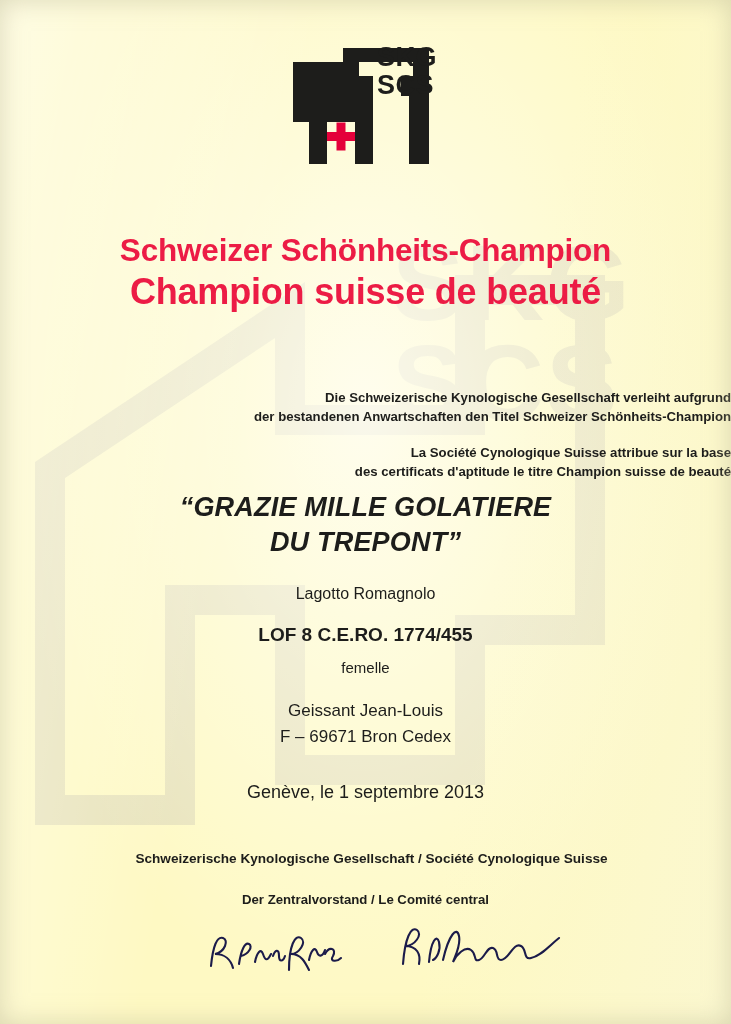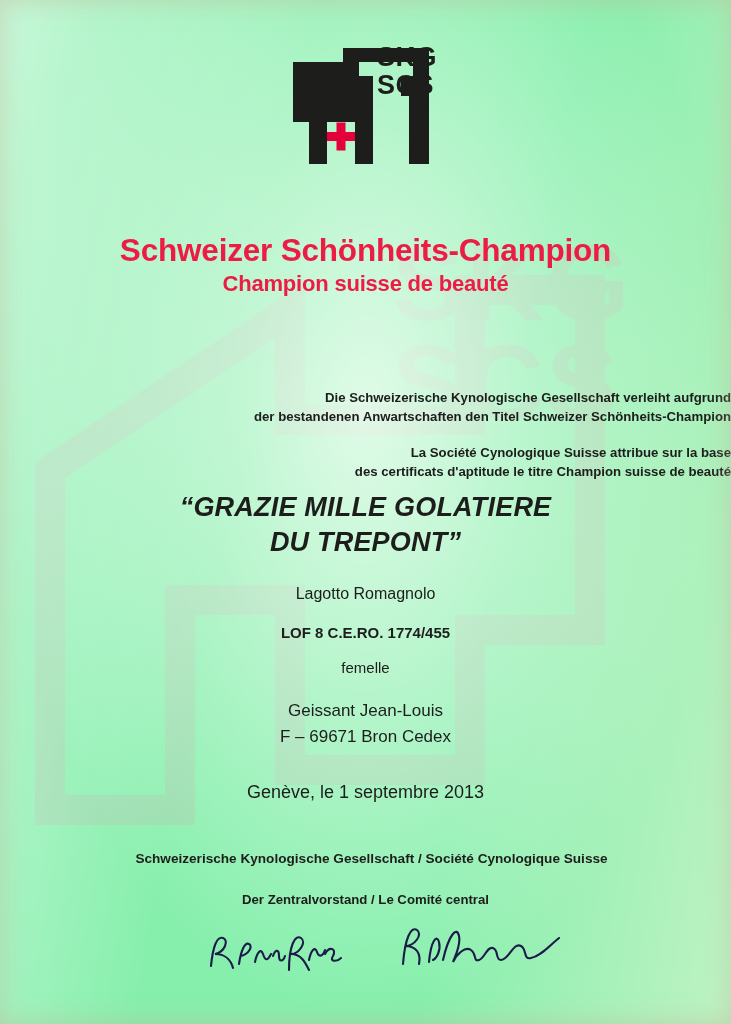--- a/index.html
+++ b/index.html
@@ -10,21 +10,21 @@
     width: 731px;
     height: 1024px;
     background: #ffffff;
     font-family: "Liberation Sans", sans-serif;
     overflow: hidden;
   }
   .page {
     position: relative;
     width: 731px;
     height: 1024px;
-    background: #86efac;
+    background: #fef9c3;
     overflow: hidden;
   }
   
   .paper-texture {
     position: absolute;
     inset: 0;
     background:
       linear-gradient(100deg, rgba(255,255,255,0.55) 0%, rgba(255,255,255,0.0) 35%, rgba(255,255,255,0.0) 65%, rgba(248,246,220,0.5) 100%),
       radial-gradient(ellipse at 50% 40%, rgba(255,255,252,0.75) 0%, rgba(246,243,214,0.0) 70%);
     pointer-events: none;
@@ -72,21 +72,21 @@
     right: 0;
     text-align: center;
   }
   .title-de, .title-fr {
     color: #ec1c45;
     font-weight: bold;
     letter-spacing: -0.2px;
     line-height: 1.16;
   }
   .title-de { font-size: 31.5px; }
-  .title-fr { font-size: 22px; margin-top: 2px; }
+  .title-fr { font-size: 36px; margin-top: 2px; }
 
   .para {
     position: absolute;
     left: 0;
     right: 0;
     text-align: right;
     color: #1d1d1b;
     font-size: 13.2px;
     line-height: 1.45;
     font-weight: 600;
@@ -113,21 +113,21 @@
     top: 585px;
     text-align: center;
     font-size: 16px;
     color: #1d1d1b;
   }
   .regnum {
     position: absolute;
     left: 0; right: 0;
     top: 624px;
     text-align: center;
-    font-size: 15px;
+    font-size: 19px;
     font-weight: bold;
     color: #1d1d1b;
   }
   .sex {
     position: absolute;
     left: 0; right: 0;
     top: 659px;
     text-align: center;
     font-size: 15px;
     color: #1d1d1b;

